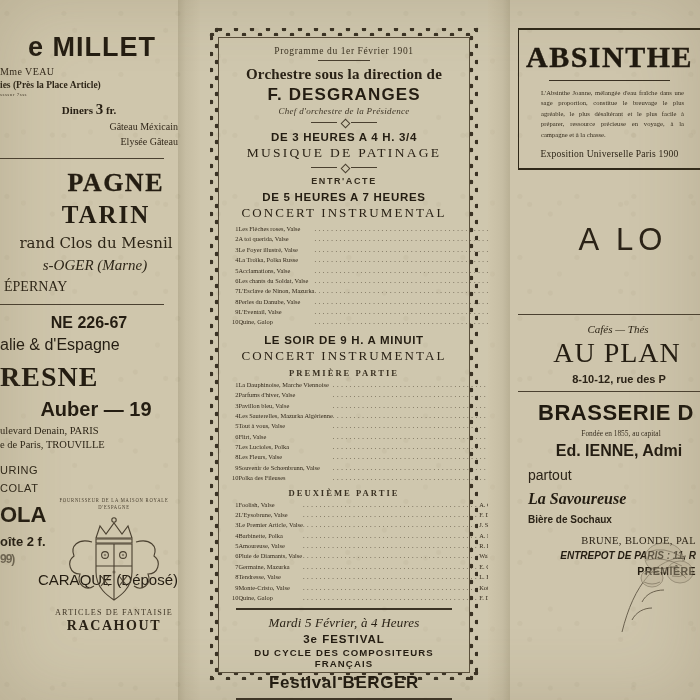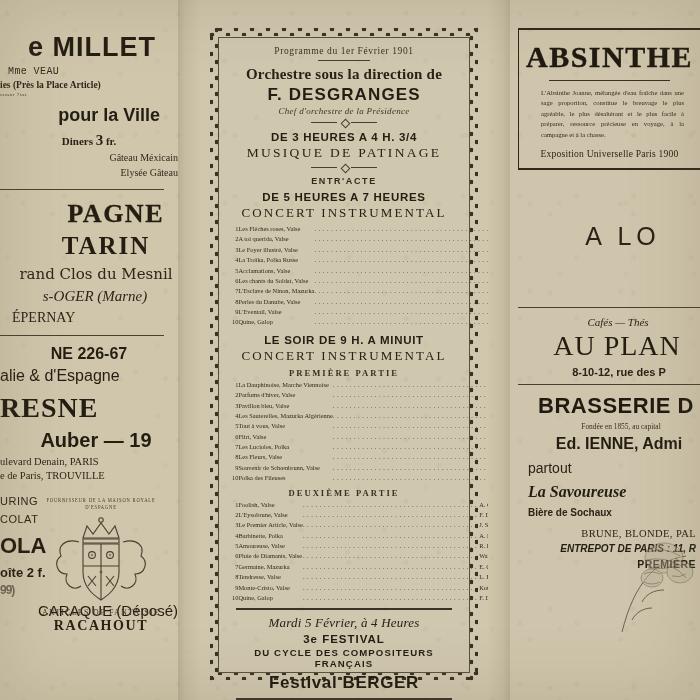--- a/index.html
+++ b/index.html
@@ -304,24 +304,23 @@
     letter-spacing: 1px;
     color: #241d12;
     text-align: right;
     padding-right: 22px;
     margin: 4px 0 2px 0;
   }
   .millet-sub {
     font-size: 10px;
     letter-spacing: .4px;
     text-align: left;
-    padding-left: 8px;
+    padding-left: 0;
     margin: 3px 0 2px 0;
     color: #33291b;
-    font-family: Liberation Mono, monospace;
   }
   .millet-addr {
     font-size: 9.5px;
     font-weight: bold;
     text-align: left;
     margin: 3px 0 1px 0;
     color: #2e2618;
   }
   .millet-tiny {
     font-size: 5px;
@@ -387,21 +386,21 @@
     font-size: 15px;
     font-style: italic;
     text-align: center;
     padding-left: 12px;
     margin: 5px 0 3px 0;
     color: #2e2618;
   }
   .epernay {
     font-size: 14px;
     text-align: left;
-    padding-left: 12px;
+    padding-left: 4px;
     margin: 5px 0 4px 0;
     color: #2e2618;
   }
 
   .tel-num {
     font-family: "Liberation Sans", sans-serif;
     font-size: 16px;
     font-weight: bold;
     text-align: center;
     margin: 6px 0 3px 0;
@@ -477,21 +476,21 @@
     color: #3b3224;
     text-align: left;
     letter-spacing: -1px;
     opacity: .65;
     margin: 2px 0;
   }
 
   
   .crest-wrap {
     position: absolute;
-    right: 15px;
+    right: 2px;
     top: 498px;
     width: 124px;
     text-align: center;
   }
   .crest-top {
     font-size: 4.6px;
     letter-spacing: .8px;
     color: #4b4131;
     line-height: 1.5;
     transform: scaleY(1.1);
@@ -544,21 +543,21 @@
   .abs-expo {
     font-size: 9.6px;
     text-align: center;
     color: #2e2618;
     margin: 8px 0 2px 0;
     letter-spacing: .2px;
   }
 
   .alo {
     font-family: "Liberation Sans", sans-serif;
-    font-size: 25px;
+    font-size: 31px;
     letter-spacing: 5px;
     text-align: center;
     color: #2b2317;
     margin: 52px 0 0 28px;
   }
   .rp-sep {
     height: 1px;
     background: #4a4030;
     margin: 56px 0 8px 0;
   }
@@ -671,21 +670,20 @@
 
 <div id="page">
 
   <div class="panel panel-left">
 
     <div class="ad lp-clip">
       <div class="millet">e MILLET</div>
       <div class="millet-sub">Mme VEAU</div>
       <div class="millet-addr">ies (Près la Place Article)</div>
       <div class="millet-tiny">ssssnr 7sss</div>
-      <div class="millet-ville">pour la Ville</div>
       <div class="diners">
         <span>Diners</span>
         <b class="big">3</b>
         <span>fr.</span>
       </div>
       <div class="menu-item">Gâteau Méxicain</div>
       <div class="menu-item">Elysée Gâteau</div>
     </div>
 
     <div class="ad-sep"></div>

